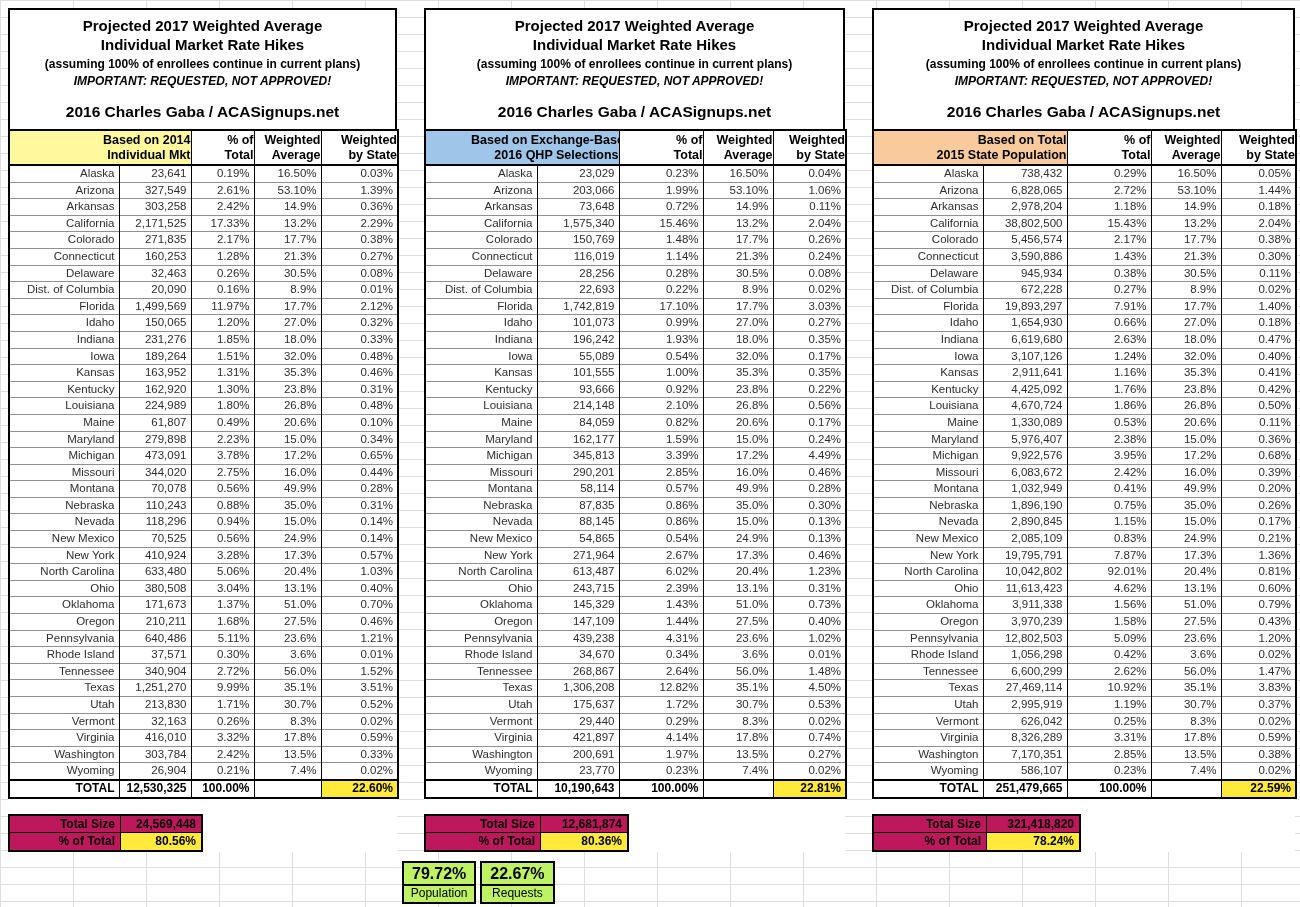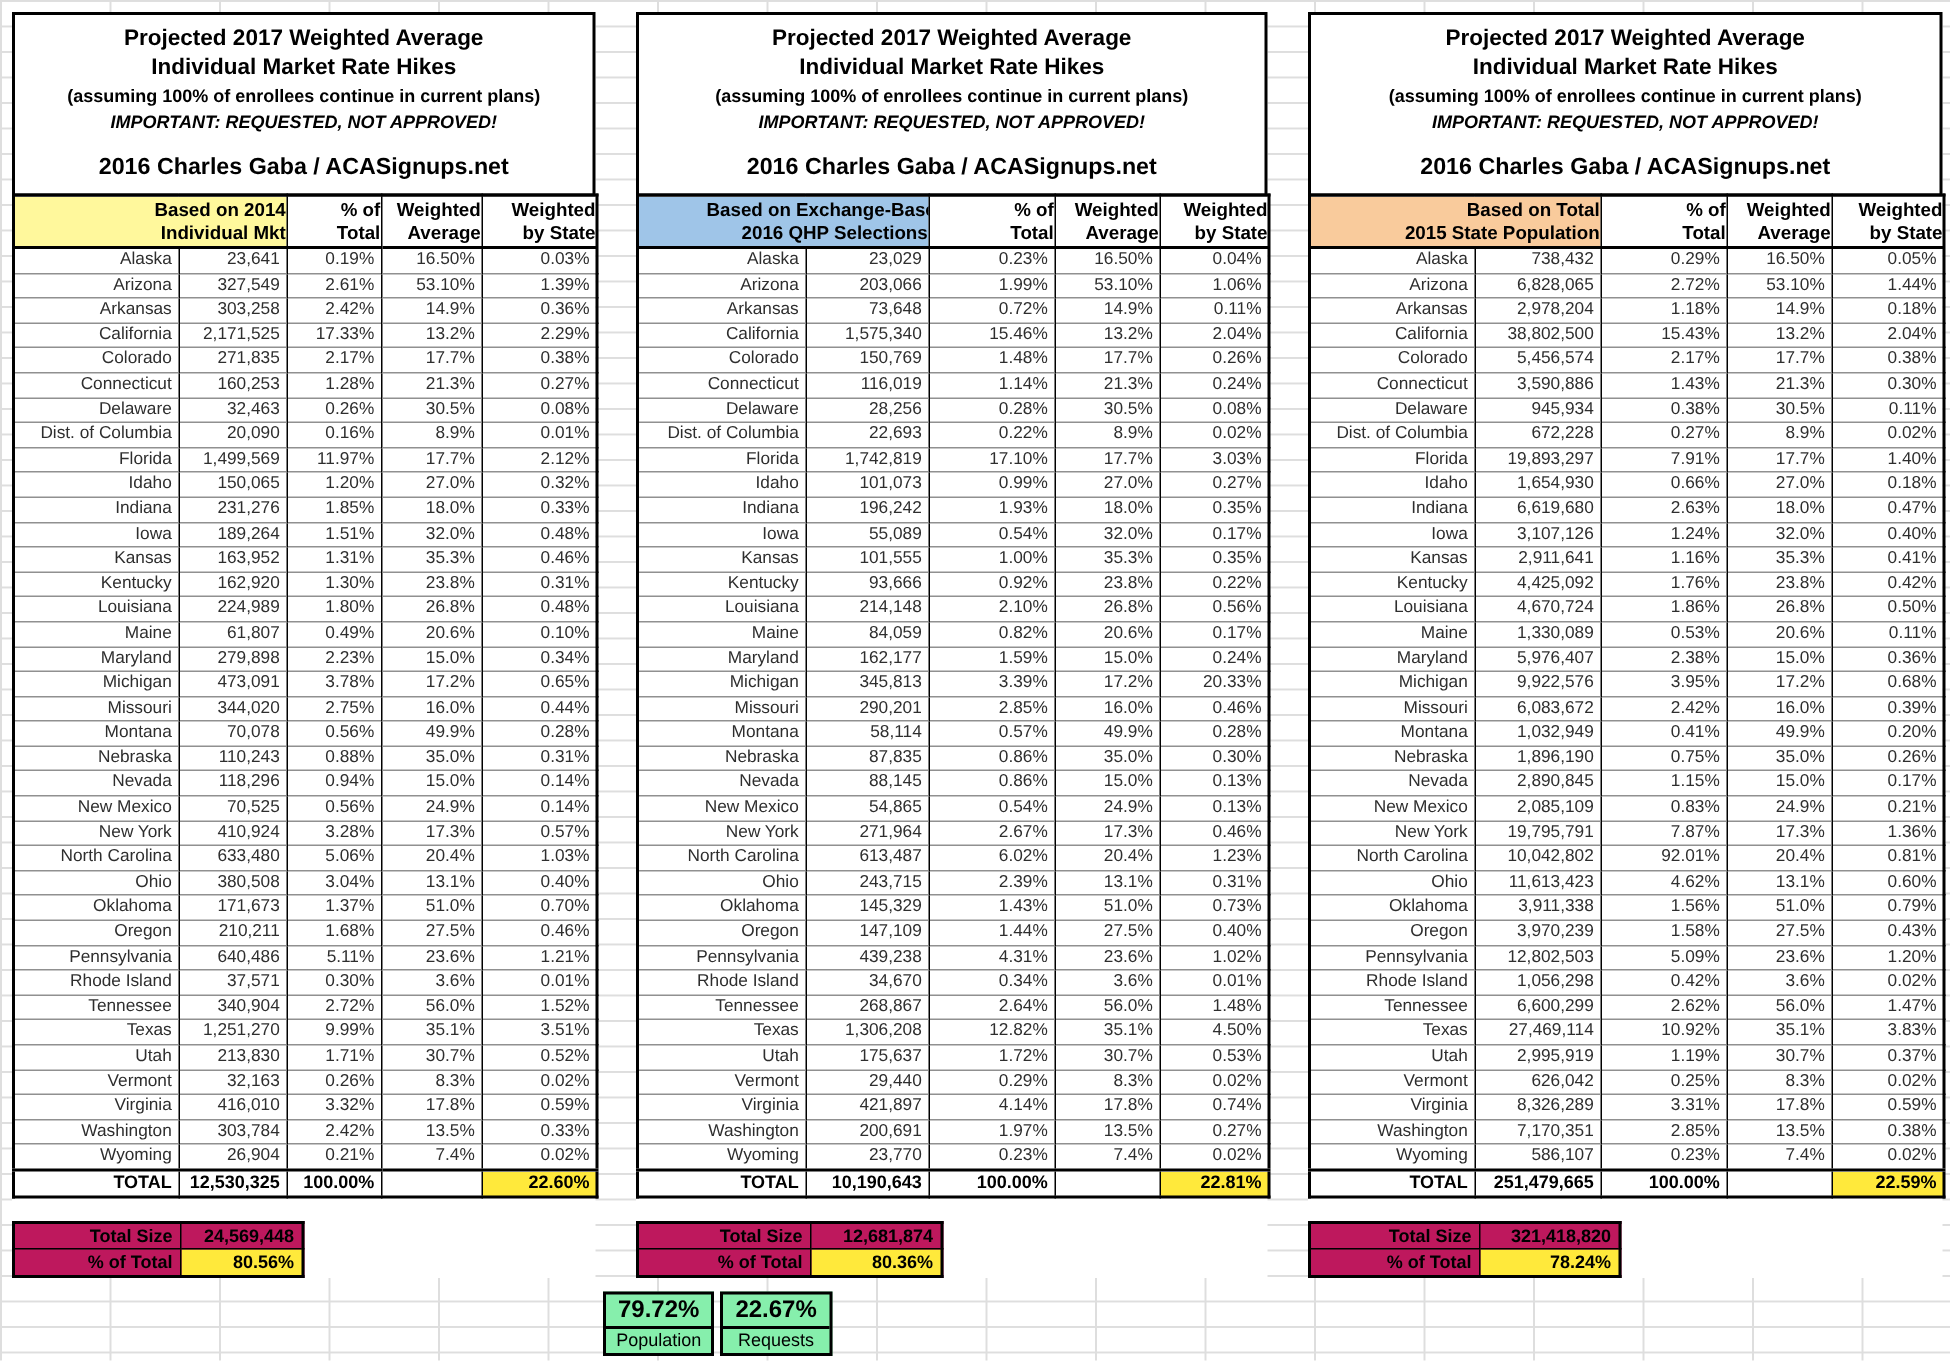--- a/index.html
+++ b/index.html
@@ -41,21 +41,21 @@
   .mini0 .mini-label{width:100px;} .mini0 .mini-val{width:70px;}
   .mini1 .mini-label{width:104px;} .mini1 .mini-val{width:76px;}
   .mini2 .mini-label{width:102px;} .mini2 .mini-val{width:82px;}
 
   .banner{position:absolute;left:398px;top:861px;display:flex;align-items:stretch;}
   .banner-label{
     width:204px;background:#FFE93B;border:2px solid #000;
     font-weight:bold;font-size:14.5px;color:#000;
     display:flex;align-items:center;justify-content:flex-end;padding:0 5px;
   }
-  .banner-cell{border:2px solid #000;background:#86efac;margin-left:4px;text-align:center;}
+  .banner-cell{border:2px solid #000;background:#bef264;margin-left:4px;text-align:center;}
   .banner-cell .v{font-weight:bold;font-size:16px;color:#000;border-bottom:2px solid #000;padding:1px 8px;line-height:19px;white-space:nowrap;}
   .banner-cell .l{font-size:12px;color:#000;line-height:15px;padding:0 4px 1px;white-space:nowrap;}
 </style>
 </head>
 <body>
 
 <div class="panel p0">
   <div class="title-box">
     <div class="t1">Projected 2017 Weighted Average</div>
     <div class="t1">Individual Market Rate Hikes</div>
@@ -527,21 +527,21 @@
             <td>162,177</td>
             <td>1.59%</td>
             <td>15.0%</td>
             <td>0.24%</td>
           </tr>
           <tr>
             <td>Michigan</td>
             <td>345,813</td>
             <td>3.39%</td>
             <td>17.2%</td>
-            <td>20.33%</td>
+            <td>4.49%</td>
           </tr>
           <tr>
             <td>Missouri</td>
             <td>290,201</td>
             <td>2.85%</td>
             <td>16.0%</td>
             <td>0.46%</td>
           </tr>
           <tr>
             <td>Montana</td>

